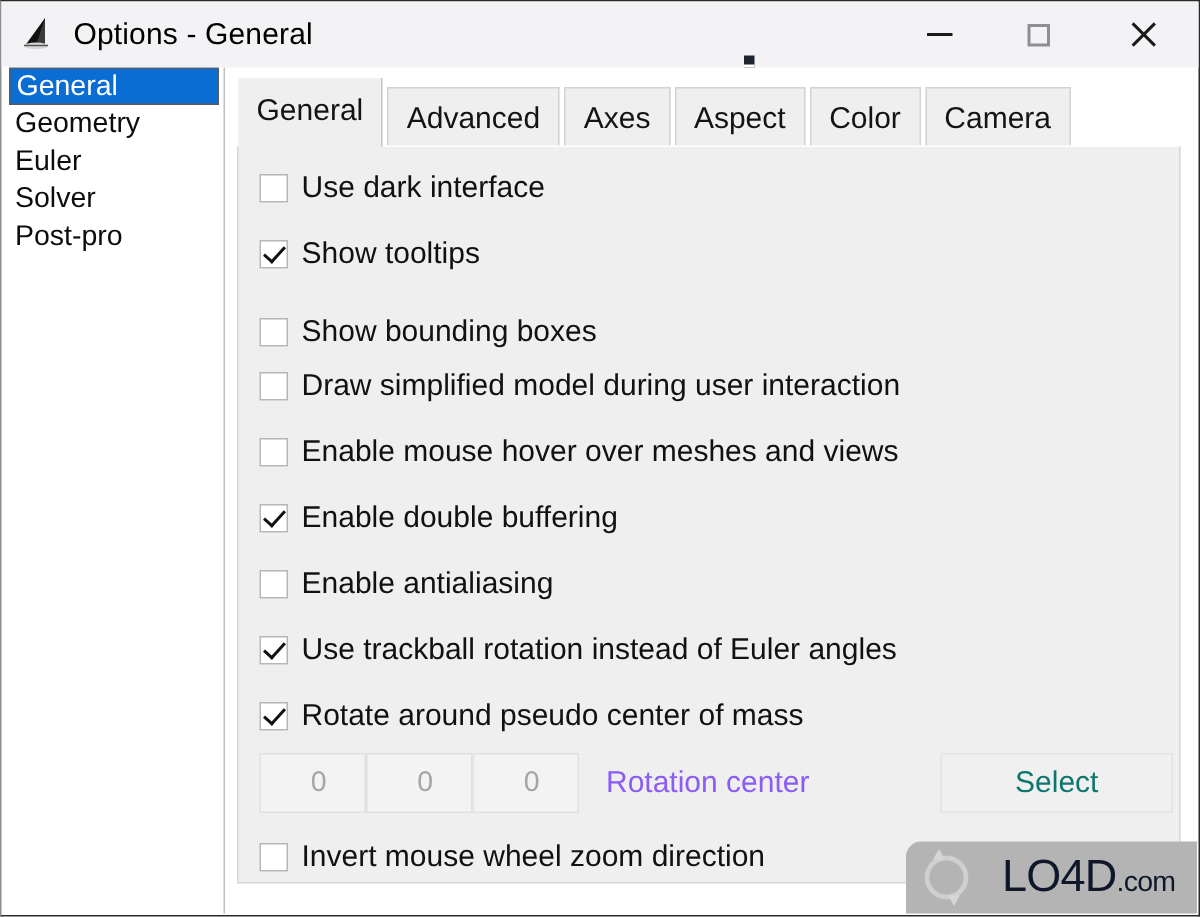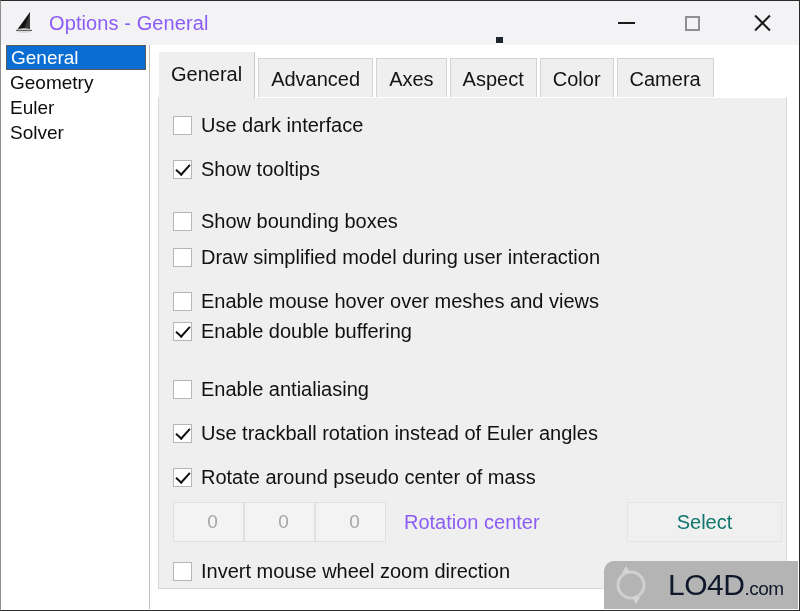--- a/index.html
+++ b/index.html
@@ -42,21 +42,21 @@
   .title-icon {
     width: 26px;
     height: 26px;
     margin-left: 12px;
     margin-right: 10px;
     flex: 0 0 auto;
     position: relative;
   }
   .title-text {
     font-size: 20px;
-    color: #8b5cf6;
+    color: #000000;
     letter-spacing: 0.1px;
     white-space: nowrap;
   }
   .win-controls {
     position: absolute;
     right: 0; top: 0;
     height: 44px;
     display: flex;
   }
   .win-btn {
@@ -321,20 +321,21 @@
         <div class="glyph-close"></div>
       </div>
     </div>
   </div>
 
   <div class="sidebar">
     <div class="side-item selected"><span>General</span></div>
     <div class="side-item"><span>Geometry</span></div>
     <div class="side-item"><span>Euler</span></div>
     <div class="side-item"><span>Solver</span></div>
+    <div class="side-item"><span>Post-pro</span></div>
   </div>
 
   <div class="tabstrip">
     <div class="tab active">General</div>
     <div class="tab">Advanced</div>
     <div class="tab">Axes</div>
     <div class="tab">Aspect</div>
     <div class="tab">Color</div>
     <div class="tab">Camera</div>
   </div>
@@ -362,21 +363,21 @@
       <div class="opt-row" style="top:146px">
         <span class="cbox"></span>
         <span class="opt-label">Draw simplified model during user interaction</span>
       </div>
 
       <div class="opt-row" style="top:190px">
         <span class="cbox"></span>
         <span class="opt-label">Enable mouse hover over meshes and views</span>
       </div>
 
-      <div class="opt-row" style="top:220px">
+      <div class="opt-row" style="top:234px">
         <span class="cbox checked"></span>
         <span class="opt-label">Enable double buffering</span>
       </div>
 
       <div class="opt-row" style="top:278px">
         <span class="cbox"></span>
         <span class="opt-label">Enable antialiasing</span>
       </div>
 
       <div class="opt-row" style="top:366px">

